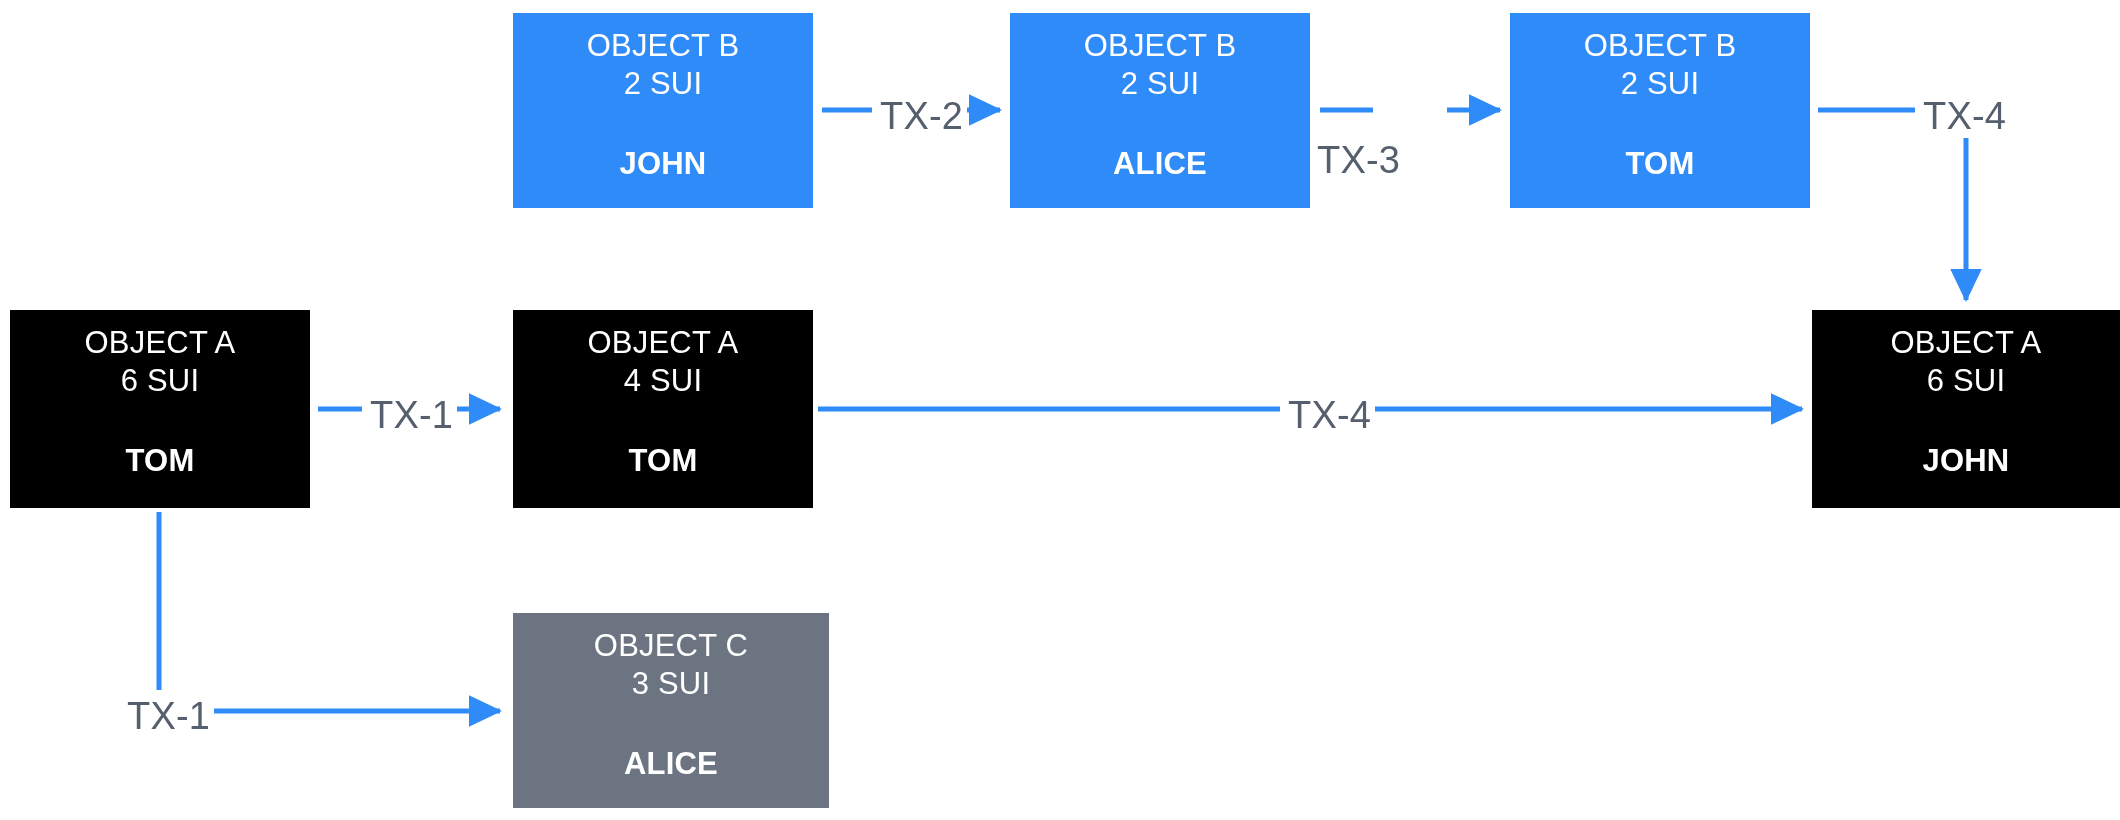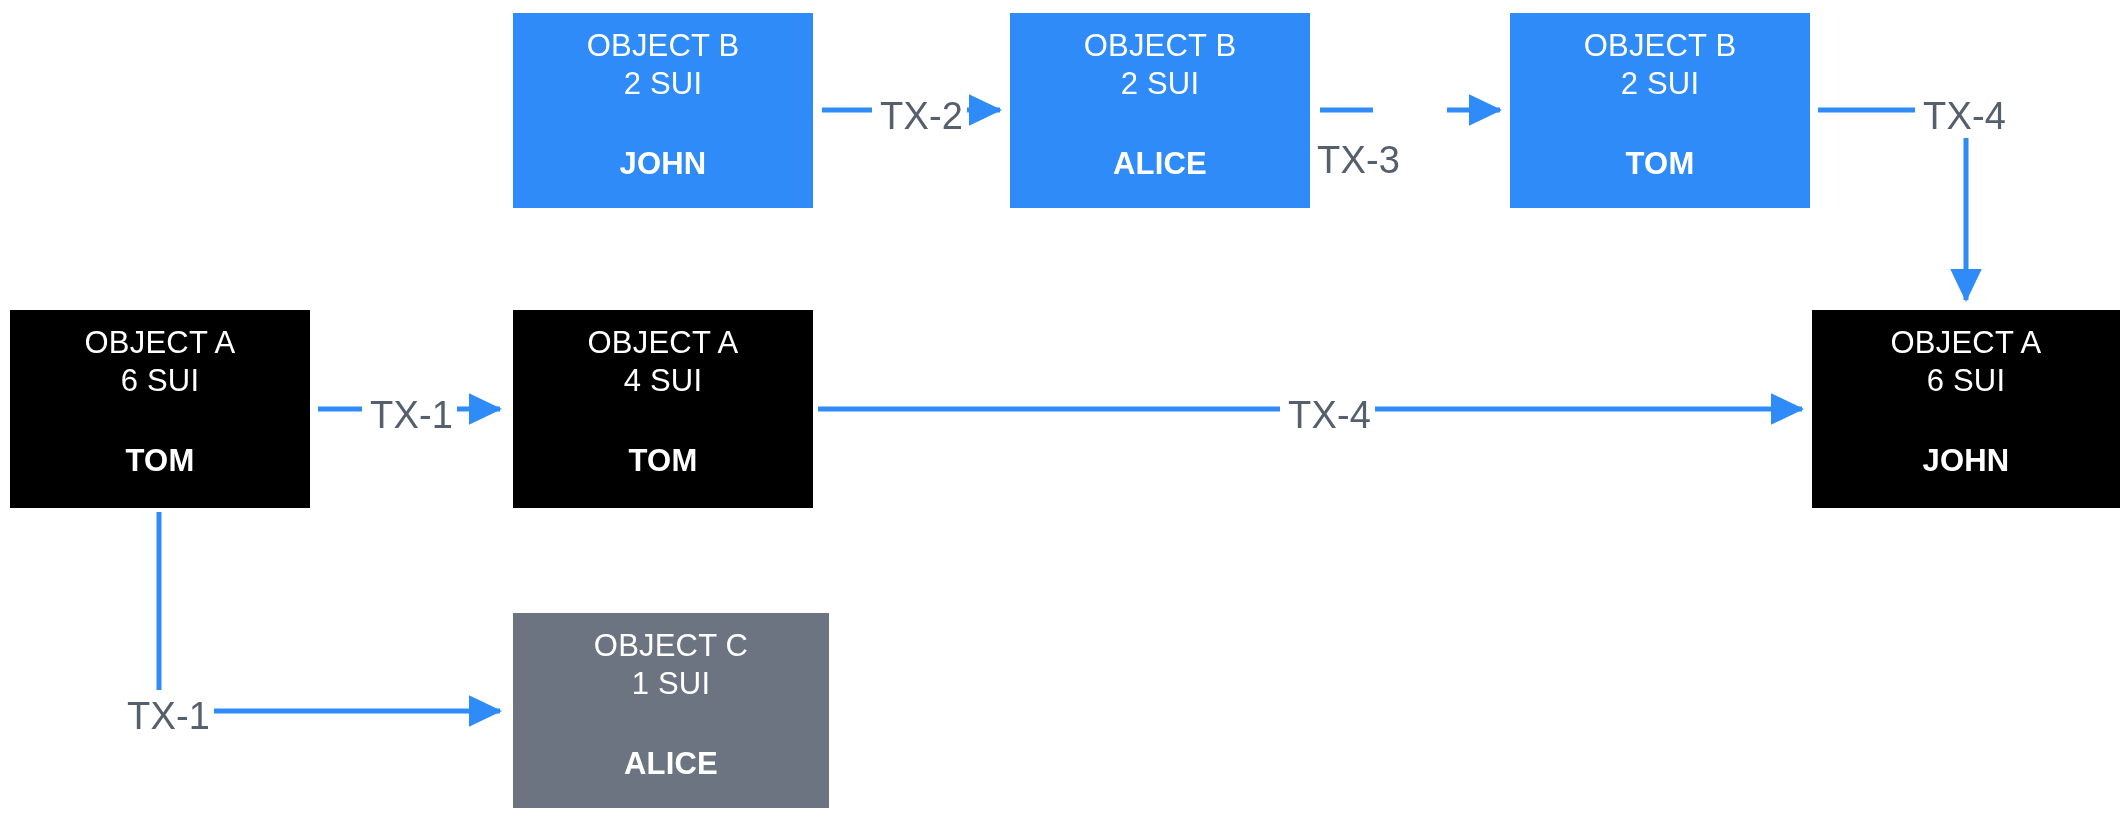--- a/index.html
+++ b/index.html
@@ -136,21 +136,21 @@
   </div>
 
   <div class="node" style="left:1812px; top:310px; width:308px; height:198px; background:#000000;">
     <span class="n-title">OBJECT A</span>
     <span class="n-amount">6 SUI</span>
     <span class="n-owner">JOHN</span>
   </div>
 
   <div class="node" style="left:513px; top:613px; width:316px; height:195px; background:#6b7480;">
     <span class="n-title">OBJECT C</span>
-    <span class="n-amount">1 SUI</span>
+    <span class="n-amount">3 SUI</span>
     <span class="n-owner">ALICE</span>
   </div>
 
   <span class="edge-label" style="left:366px; top:393px;">TX-1</span>
 
   <span class="edge-label" style="left:123px; top:694px;">TX-1</span>
 
   <span class="edge-label" style="left:876px; top:94px;">TX-2</span>
 
   <span class="edge-label" style="left:1313px; top:94px;margin-top:44px;">TX-3</span>

